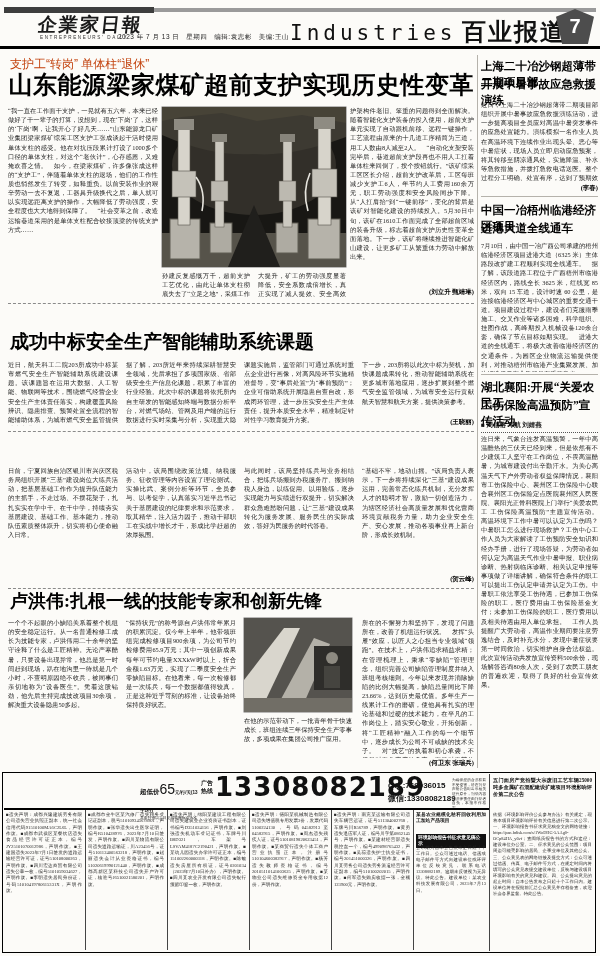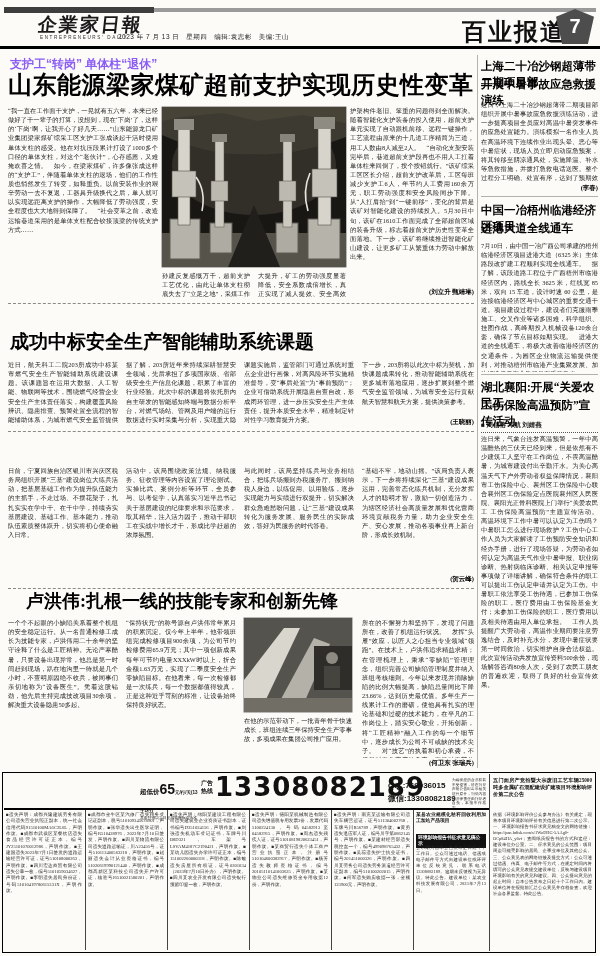--- a/index.html
+++ b/index.html
@@ -21,36 +21,36 @@
           font-family:Liberation Serif, serif;}
   .badge{position:absolute;left:556px;top:9px;width:38px;height:35px;background:#4d4d4d;
          clip-path:polygon(50% 0%,100% 22%,84% 100%,16% 100%,0% 22%);
          display:flex;align-items:center;justify-content:center;}
   .badge span{color:#fff;font-size:20px;font-weight:bold;font-family:"Liberation Sans",sans-serif;}
   .head-rule{position:absolute;left:0;top:46px;width:600px;height:2.5px;background:#000;}
   
   .bt{position:absolute;font-size:6.3px;line-height:1.45;text-align:justify;color:#1d1d1d;
       overflow:hidden;}
   .hl{position:absolute;font-weight:bold;color:#000;line-height:1.15;}
-  .kicker{position:absolute;font-weight:bold;font-family:"Liberation Sans",sans-serif;color:#8b5cf6;}
+  .kicker{position:absolute;font-weight:normal;font-family:"Liberation Sans",sans-serif;color:#c2410c;}
   .byline{position:absolute;font-size:6.5px;font-weight:bold;text-align:right;color:#000;}
   .sb-h{position:absolute;font-size:11.5px;font-weight:bold;line-height:1.4;color:#000;}
   .dsep{position:absolute;left:8px;width:466px;border-top:1px dashed #8a8a8a;height:0;}
   .vdiv{position:absolute;width:0;border-left:1px solid #b5b2ab;}
   .hsep{position:absolute;left:481px;width:117px;border-top:1px solid #b5b2ab;height:0;}
   .photo{position:absolute;overflow:hidden;background:#222;box-shadow:0 0 0 .5px #777;}
   
   .clbox{position:absolute;left:2px;top:772px;width:594px;height:181px;border:1.5px solid #000;
          background:#fcfbf8;box-sizing:border-box;}
   .cl-title{position:absolute;left:10px;top:776px;font-size:22px;font-weight:bold;letter-spacing:2px;}
   .cl-underline{position:absolute;left:4px;top:808px;width:485px;height:2px;background:#000;}
   .cl-price{position:absolute;left:140px;top:780px;width:58px;line-height:1.1;
             font-family:"Liberation Sans",sans-serif;}
   .cl-price .p1{font-size:6.5px;font-weight:bold;}
-  .cl-price .pb{font-size:14px;font-weight:bold;}
+  .cl-price .pb{font-size:14px;font-weight:normal;}
   .cl-price .p2{font-size:4.5px;font-weight:bold;}
   .cl-price .pn{font-size:3.8px;color:#333;display:block;margin-top:1px;}
   .cl-hotlabel{position:absolute;left:201px;top:780px;width:13px;font-size:6px;font-weight:bold;
                line-height:1.25;font-family:"Liberation Sans",sans-serif;}
   .cl-number{position:absolute;left:215px;top:772px;font-size:26px;font-weight:bold;letter-spacing:1px;
              font-family:"DejaVu Sans",sans-serif;}
   .cl-qq{position:absolute;left:388px;top:780px;font-size:8px;font-weight:bold;line-height:1.6;
          font-family:"Liberation Sans",sans-serif;}
   .cl-tiny{position:absolute;left:452px;top:778px;width:34px;font-size:3.6px;line-height:1.3;
            color:#222;text-align:justify;}
@@ -71,30 +71,31 @@
 </head>
 <body>
 
 <div class="page">
 
   <div class="topbar"></div>
   <div class="topbar-dark"></div>
   <div class="logo-cn">企業家日報</div>
   <div class="logo-en">ENTREPRENEURS' DAILY</div>
   <div class="dateline">2023 年 7 月 13 日　星期四　编辑:袁志彬　美编:王山</div>
+  <div class="sec-en">Industries</div>
   <div class="sec-cn">百业报道</div>
   <div class="badge">
       <span>7</span>
     </div>
   <div class="head-rule"></div>
 
   <div class="vdiv" style="left:477px;top:55px;height:713px;"></div>
 
   <div class="kicker" style="left:10px;top:56px;font-size:12px;">支护工“转岗” 单体柱“退休”</div>
-  <div class="hl" style="left:8px;top:72px;width:466px;font-size:24px;letter-spacing:.5px;">山东能源梁家煤矿超前支护实现历史性变革</div>
+  <div class="hl" style="left:8px;top:72px;width:466px;font-size:24px;letter-spacing:.5px;text-align:right;">山东能源梁家煤矿超前支护实现历史性变革</div>
   <div class="bt" style="left:8px;top:106px;width:150px;height:192px;">“我一直在工作面干支护，一晃就有五六年，本来已经做好了干一辈子的打算，没想到，现在‘下岗’了，这样的‘下岗’啊，让我开心了好几天……”山东能源龙口矿业集团梁家煤矿综采工区支护工张成谈起干活时使用单体支柱的感受。他在对抗压段累计打设了1000多个口径的单体支柱，对这个“老伙计”，心存感恩，又难掩欢喜之情。　如今，在梁家煤矿，许多像张成这样的“支护工”，伴随着单体支柱的退场，他们的工作性质也悄然发生了转变，如释重负。以前安装作业的艰辛劳动一去不复返，工器具升级换代之后，单人就可以实现远距离支护的操作，大幅降低了劳动强度，安全程度也大大地得到保障了。　“社会变革之前，改造运输巷道采用的是单体支柱配合铰接顶梁的传统支护方式……</div>
 
   <div class="photo" style="left:162px;top:107px;width:184px;height:160px;">
     <svg width="184" height="160" viewBox="0 0 184 160">
       <rect width="184" height="160" fill="#181714"></rect>
       <ellipse cx="92" cy="58" rx="82" ry="50" fill="#322f29"></ellipse>
       <path d="M0,0 L184,0 L184,30 Q130,50 92,47 Q50,50 0,28 Z" fill="#3d3a32"></path>
       <path d="M20,10 L60,6 L95,14 L140,8 L184,16 L184,0 L0,0 L0,14 Z" fill="#474337"></path>
       <rect y="126" width="184" height="34" fill="#56534a"></rect>
       <path d="M66,160 L92,98 L118,160 Z" fill="#201f1c"></path>
@@ -139,21 +140,21 @@
   <div class="dsep" style="top:431px;"></div>
 
   <div class="bt" style="left:8px;top:466px;width:110px;height:118px;">日前，宁夏回族自治区银川市兴庆区税务局组织开展“三基”建设岗位大练兵活动，把基层基础工作作为提升队伍能力的主抓手，不走过场、不摆花架子，扎扎实实在学中干、在干中学，持续夯实基层建设、基础工作、基本能力，推动队伍素质整体跃升，切实将初心使命融入日常。</div>
   <div class="bt" style="left:126px;top:466px;width:110px;height:118px;">活动中，该局围绕政策法规、纳税服务、征收管理等内容设置了理论测试、实操比武、案例分析等环节，全员参与、以考促学，认真落实习近平总书记关于基层建设的纪律要求和示范要求，取其精华，注入活力因子，推动干部职工在实战中增长才干，形成比学赶超的浓厚氛围。</div>
   <div class="bt" style="left:244px;top:466px;width:110px;height:118px;">与此同时，该局坚持练兵与业务相结合，把练兵场搬到办税服务厅、搬到纳税人身边，以练促用、以用验练，逐步实现能力与实绩进行双提升，切实解决群众急难愁盼问题，让“三基”建设成果转化为服务发展、服务民生的实际成效，答好为民服务的时代答卷。</div>
   <div class="bt" style="left:362px;top:466px;width:112px;height:108px;">“基础不牢，地动山摇。”该局负责人表示，下一步将持续深化“三基”建设成果运用，完善常态化练兵机制，充分发挥人才的聪明才智，激励一切创造活力，为辖区经济社会高质量发展和优化营商环境贡献税务力量，助力企业安全生产、安心发展，推动各项事业再上新台阶，形成长效机制。</div>
   <div class="byline" style="left:362px;top:575px;width:112px;">(贺云峰)</div>
 
   <div class="dsep" style="top:588px;"></div>
 
-  <div class="hl" style="left:26px;top:591px;font-size:18px;">卢洪伟:扎根一线的技能专家和创新先锋</div>
+  <div class="hl" style="left:10px;top:591px;font-size:18px;">卢洪伟:扎根一线的技能专家和创新先锋</div>
   <div class="bt" style="left:8px;top:618px;width:110px;height:150px;">一个个不起眼的小缺陷关系着整个机组的安全稳定运行。从一名普通检修工成长为技能专家，卢洪伟用二十余年的坚守诠释了什么是工匠精神。无论严寒酷暑，只要设备出现异常，他总是第一时间赶到现场，趴在地沟里一待就是几个小时，不查明原因绝不收兵，被同事们亲切地称为“设备医生”。凭着这股钻劲，他先后主持完成技改项目30余项，解决重大设备隐患50多起。</div>
   <div class="bt" style="left:126px;top:618px;width:110px;height:150px;">“保持状元”的称号源自卢洪伟常年累月的积累沉淀。仅今年上半年，他带领班组完成检修项目900余项，为公司节约检修费用65.9万元；其中一项创新成果每年可节约电量XXXkW时以上，折合金额1.63万元，实现了二季度安全生产零缺陷目标。在他看来，每一次检修都是一次练兵，每一个数据都值得较真，正是这种近乎苛刻的标准，让设备始终保持良好状态。</div>
   <div class="photo" style="left:244px;top:618px;width:108px;height:94px;">
     <svg width="108" height="94" viewBox="0 0 108 94">
       <rect width="108" height="94" fill="#55534e"></rect>
       <polygon points="0,62 40,10 56,10 16,94 0,94" fill="#d9d6cd"></polygon>
       <polygon points="30,94 70,20 86,26 56,94" fill="#b4b1a8"></polygon>
       <rect x="70" y="28" width="38" height="44" fill="#2e2d2a"></rect>
       <circle cx="88" cy="40" r="6" fill="#8d8a81"></circle>
       <rect x="80" y="48" width="16" height="22" fill="#45443f"></rect>

